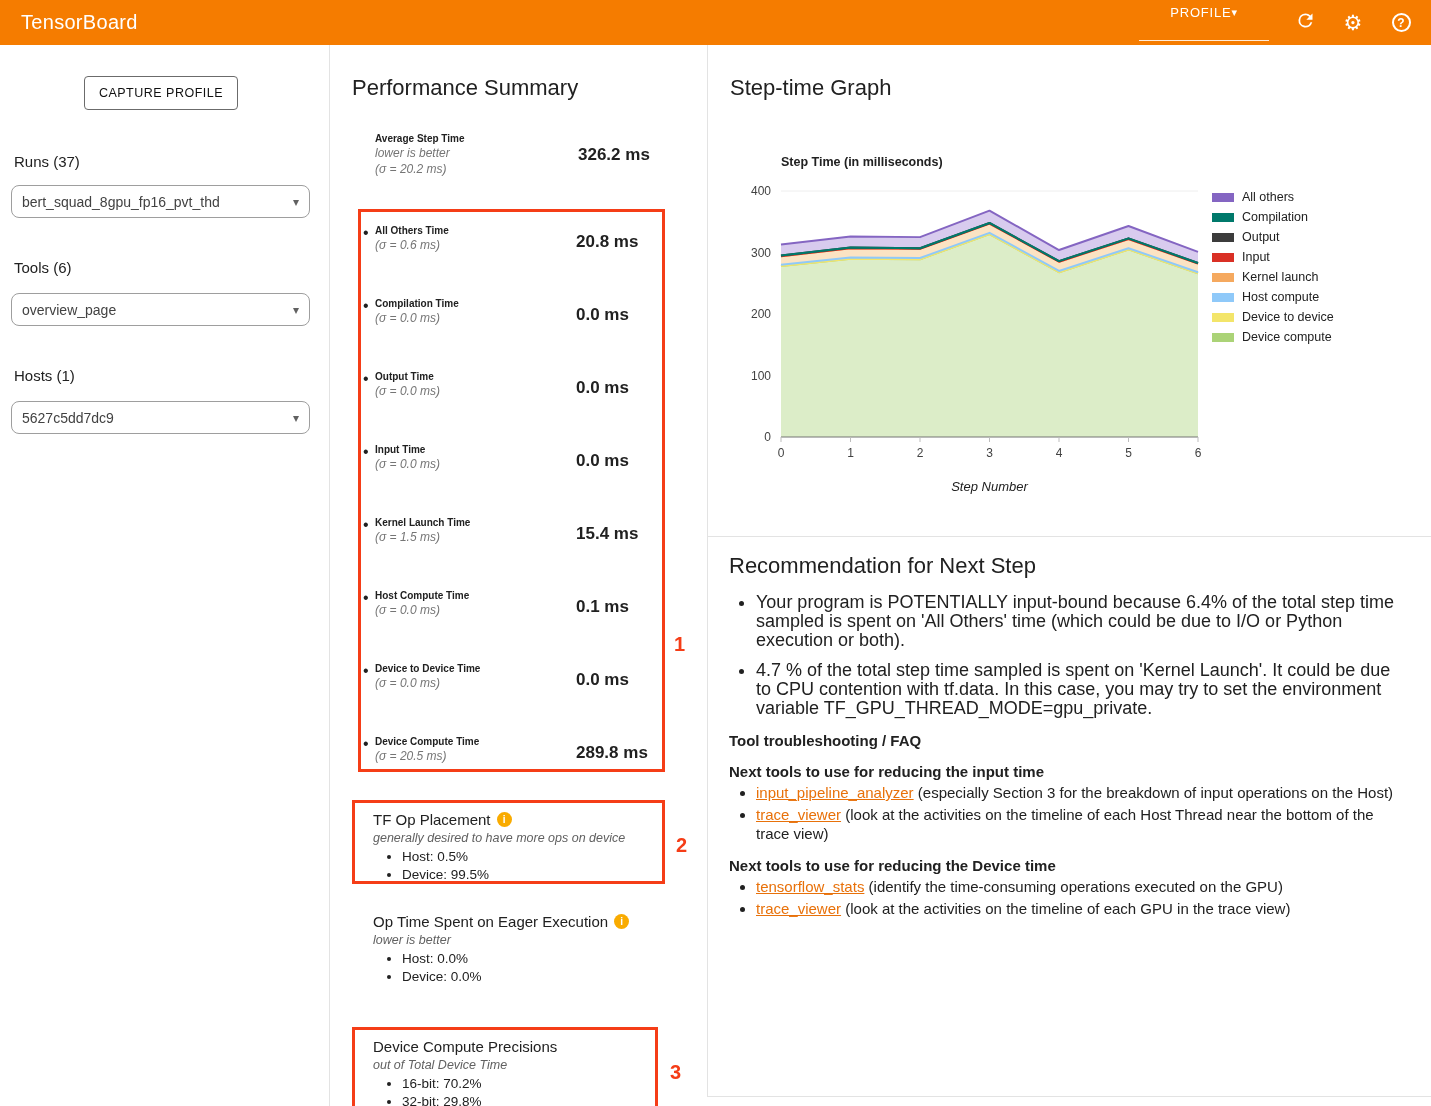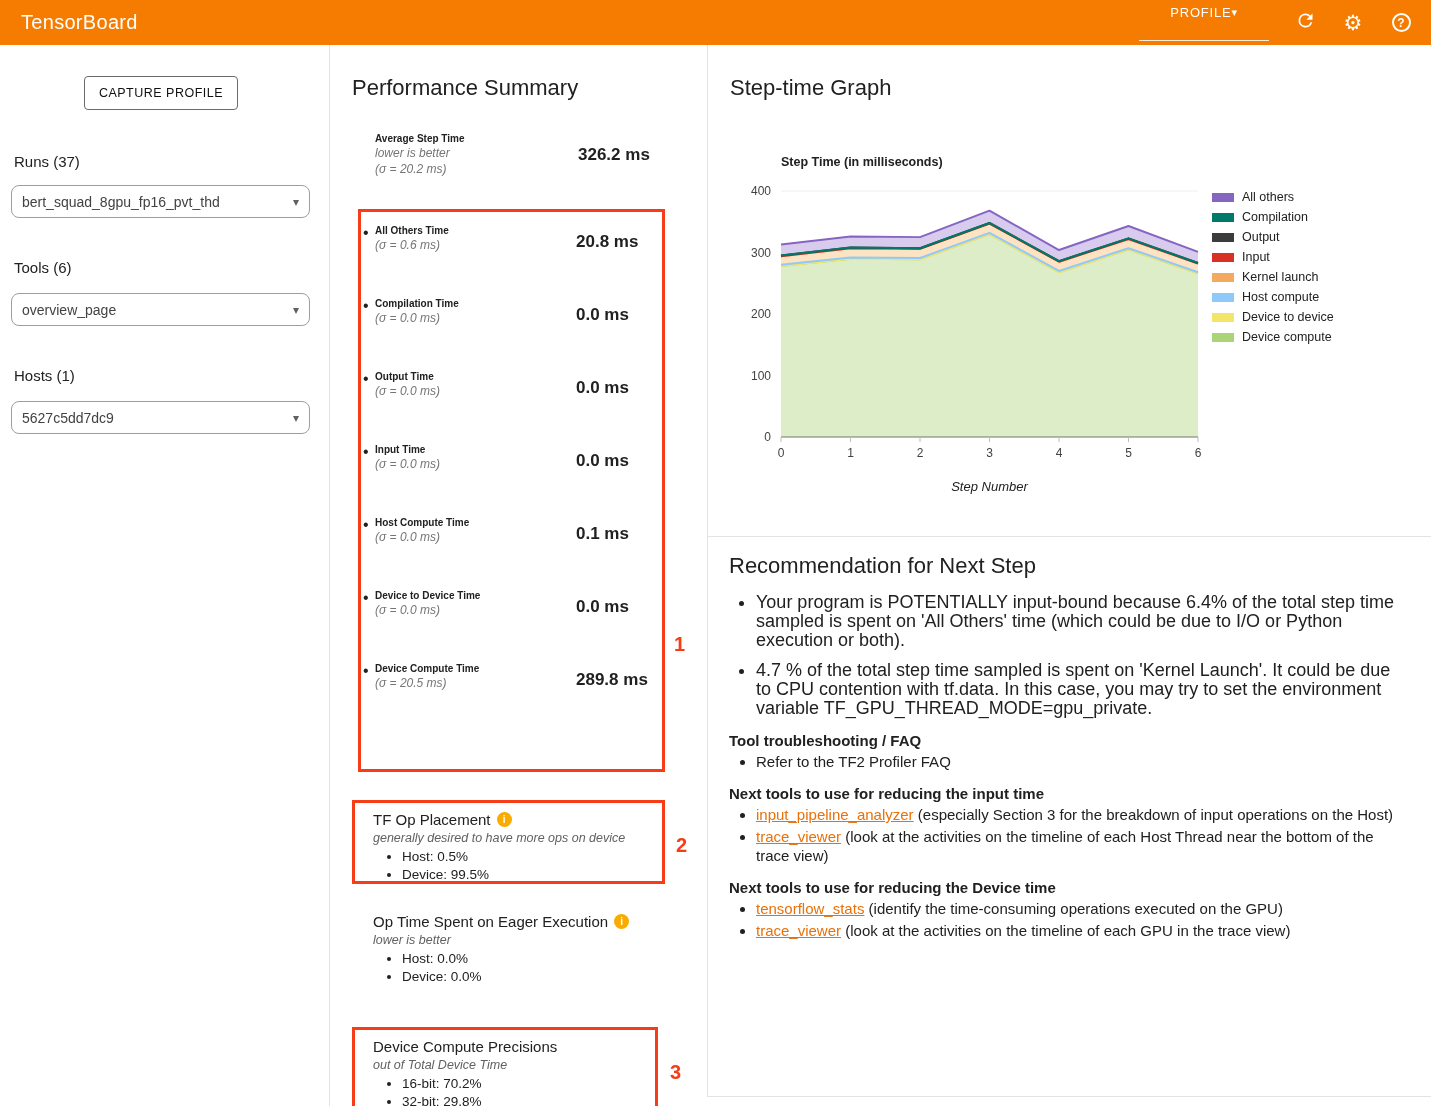--- a/index.html
+++ b/index.html
@@ -193,20 +193,27 @@
         </div>
 
         <div class="metric-row">
           <div class="metric-text">
             <div class="metric-label">Input Time</div>
             <div class="metric-sigma">(σ = 0.0 ms)</div>
           </div>
           <div class="metric-value">0.0 ms</div>
         </div>
 
+        <div class="metric-row">
+          <div class="metric-text">
+            <div class="metric-label">Kernel Launch Time</div>
+            <div class="metric-sigma">(σ = 1.5 ms)</div>
+          </div>
+          <div class="metric-value">15.4 ms</div>
+        </div>
 
         <div class="metric-row">
           <div class="metric-text">
             <div class="metric-label">Host Compute Time</div>
             <div class="metric-sigma">(σ = 0.0 ms)</div>
           </div>
           <div class="metric-value">0.1 ms</div>
         </div>
 
         <div class="metric-row">
@@ -357,24 +364,20 @@
   <ul class="rec-bullets">
 
   <li>Your program is POTENTIALLY input-bound because 6.4% of the total step time sampled is spent on 'All Others' time (which could be due to I/O or Python execution or both).</li>
       <li>4.7 % of the total step time sampled is spent on 'Kernel Launch'. It could be due to CPU contention with tf.data. In this case, you may try to set the environment variable TF_GPU_THREAD_MODE=gpu_private.</li>
     </ul>
 
   <div>
 
       <div class="rec-section">
         <div class="rec-heading">Tool troubleshooting / FAQ</div>
-        <ul class="rec-list">
-
-            <li><span>Refer to the TF2 Profiler FAQ</span></li>
-          </ul>
       </div>
 
       <div class="rec-section">
         <div class="rec-heading">Next tools to use for reducing the input time</div>
         <ul class="rec-list">
 
             <li><a class="rec-link" href="#">input_pipeline_analyzer</a><span> (especially Section 3 for the breakdown of input operations on the Host)</span></li>
 
             <li><a class="rec-link" href="#">trace_viewer</a><span> (look at the activities on the timeline of each Host Thread near the bottom of the trace view)</span></li>
           </ul>

